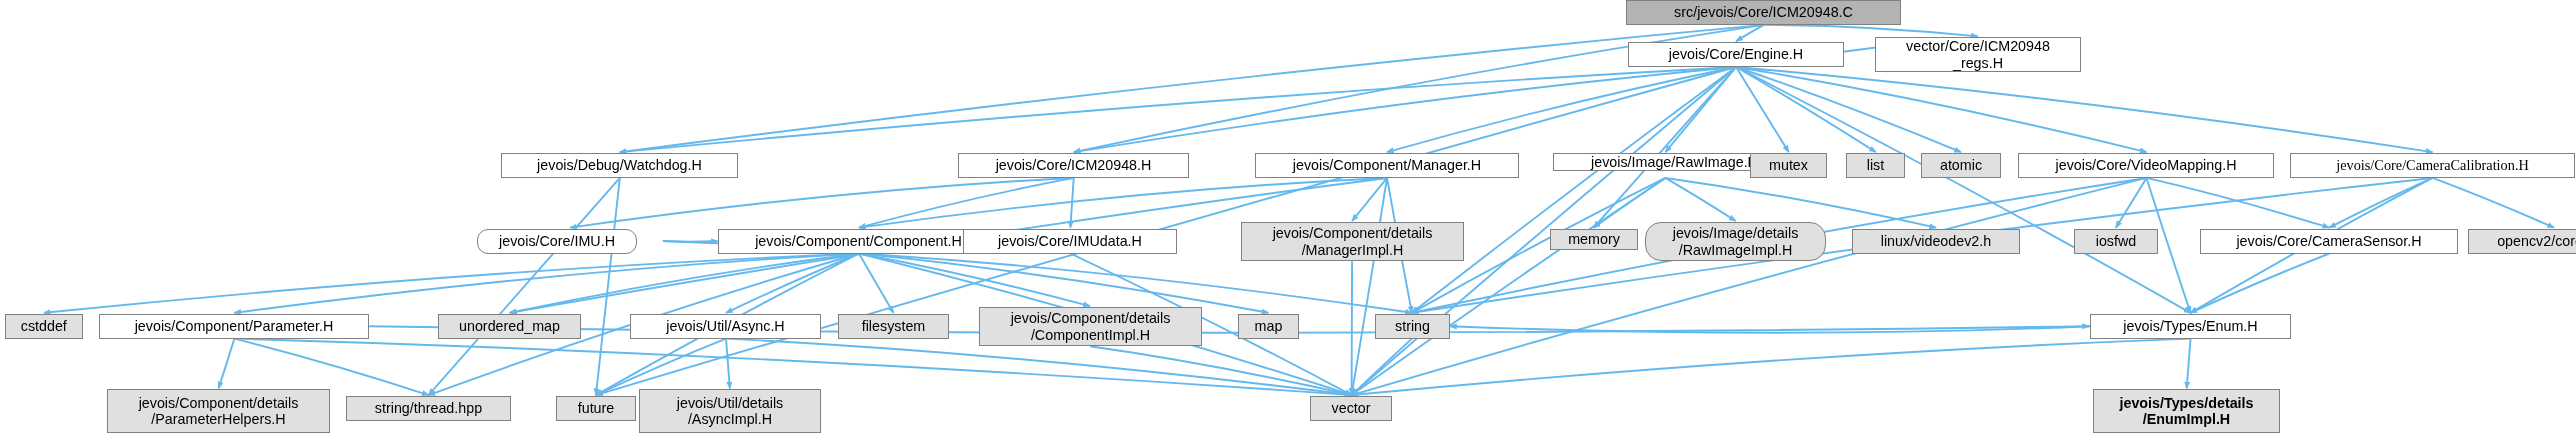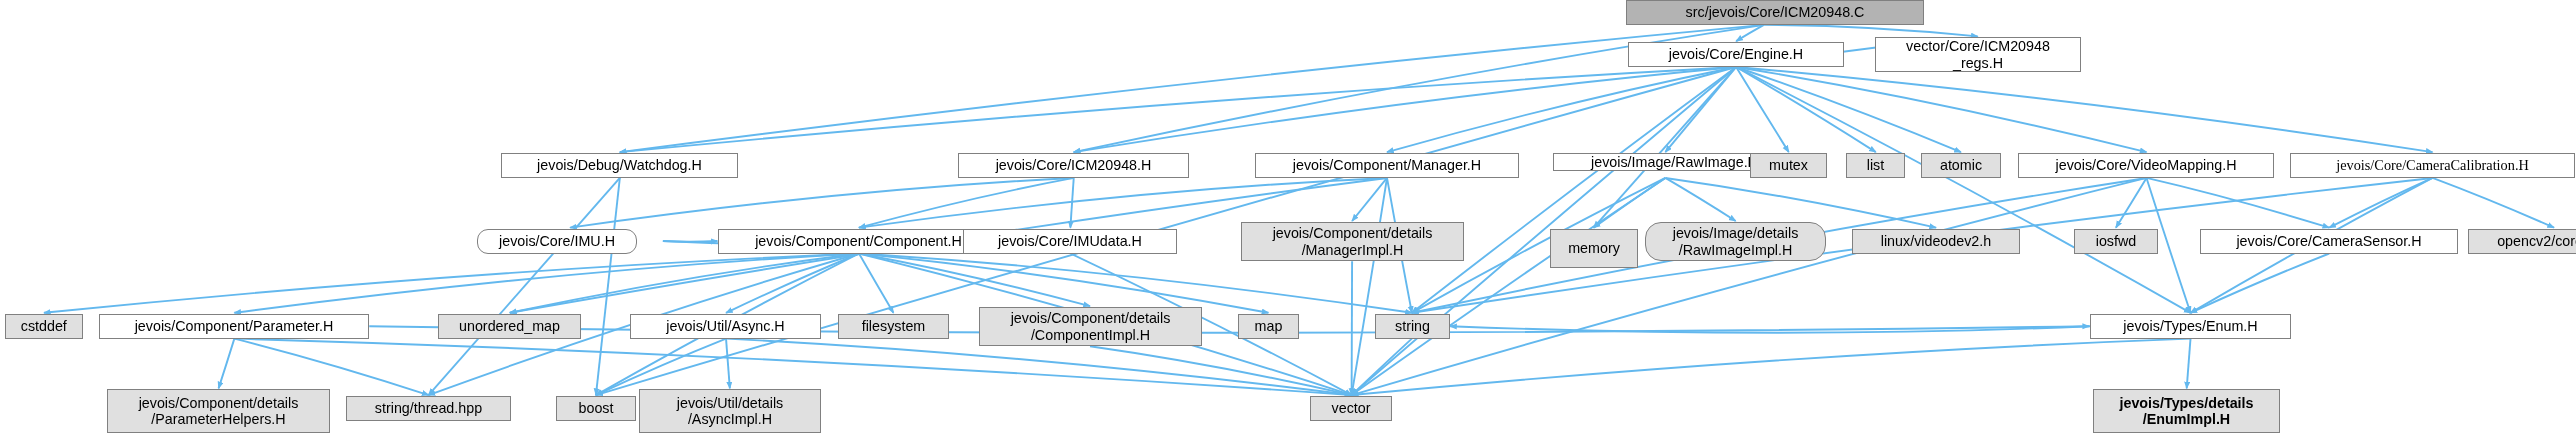--- a/index.html
+++ b/index.html
@@ -106,59 +106,59 @@
         <path d="M 759,354 Q 760.92,379.9 763,406" fill="none" stroke="#63b8ee" stroke-width="2" marker-end="url(#arrow)"></path>
         <path d="M 759,354 Q 1072.92,369.75 1413,413" fill="none" stroke="#63b8ee" stroke-width="2" marker-end="url(#arrow)"></path>
         <path d="M 1139.5,362 Q 1270.78,380.6625 1413,413" fill="none" stroke="#63b8ee" stroke-width="2" marker-end="url(#arrow)"></path>
         <path d="M 1476,354 Q 1445.76,381.925 1413,413" fill="none" stroke="#63b8ee" stroke-width="2" marker-end="url(#arrow)"></path>
         <path d="M 1119,265 Q 1260.12,331.65 1413,413" fill="none" stroke="#63b8ee" stroke-width="2" marker-end="url(#arrow)"></path>
         <path d="M 1413.5,273 Q 1413.26,342.9875 1413,413" fill="none" stroke="#63b8ee" stroke-width="2" marker-end="url(#arrow)"></path>
         <path d="M 2067.5,39 Q 1946.3,48.6875 1815,71" fill="none" stroke="#63b8ee" stroke-width="2" marker-end="url(#arrow)"></path>
       </g>
   </svg>
   <div id="node-layer">
-      <div class="node root" style="left: 1626px; top: 0px; width: 298px; height: 25px;">src/jevois/Core/ICM20948.C</div>
+      <div class="node root" style="left: 1626px; top: 0px; width: 275px; height: 25px;">src/jevois/Core/ICM20948.C</div>
       <div class="node white" style="left: 1628px; top: 42px; width: 216px; height: 25px;">jevois/Core/Engine.H</div>
       <div class="node white" style="left: 1875px; top: 37px; width: 206px; height: 35px;">vector/Core/ICM20948
 _regs.H</div>
       <div class="node white" style="left: 501px; top: 153px; width: 237px; height: 25px;">jevois/Debug/Watchdog.H</div>
       <div class="node white" style="left: 958px; top: 153px; width: 231px; height: 25px;">jevois/Core/ICM20948.H</div>
       <div class="node white" style="left: 1255px; top: 153px; width: 264px; height: 25px;">jevois/Component/Manager.H</div>
       <div class="node white" style="left: 1544px; top: 153px; width: 243px; height: 18px; margin-left: 9px;">jevois/Image/RawImage.H</div>
       <div class="node gray" style="left: 1750px; top: 153px; width: 77px; height: 25px;">mutex</div>
       <div class="node gray" style="left: 1846px; top: 153px; width: 59px; height: 25px;">list</div>
       <div class="node gray" style="left: 1921px; top: 153px; width: 80px; height: 25px;">atomic</div>
       <div class="node white" style="left: 2018px; top: 153px; width: 256px; height: 25px;">jevois/Core/VideoMapping.H</div>
       <div class="node white" style="left: 2290px; top: 153px; width: 285px; height: 25px; font-family: Liberation Serif, serif;">jevois/Core/CameraCalibration.H</div>
       <div class="node white" style="left: 477px; top: 229px; width: 160px; height: 25px; border-radius: 11px;">jevois/Core/IMU.H</div>
       <div class="node white" style="left: 718px; top: 229px; width: 281px; height: 25px;">jevois/Component/Component.H</div>
       <div class="node white" style="left: 963px; top: 229px; width: 214px; height: 25px;">jevois/Core/IMUdata.H</div>
       <div class="node gray" style="left: 1241px; top: 222px; width: 223px; height: 39px;">jevois/Component/details
 /ManagerImpl.H</div>
-      <div class="node gray" style="left: 1550px; top: 229px; width: 88px; height: 39px;">memory</div>
+      <div class="node gray" style="left: 1550px; top: 229px; width: 88px; height: 21px;">memory</div>
       <div class="node gray" style="left: 1645px; top: 222px; width: 181px; height: 39px; border-radius: 16px;">jevois/Image/details
 /RawImageImpl.H</div>
       <div class="node gray" style="left: 1852px; top: 229px; width: 168px; height: 25px;">linux/videodev2.h</div>
       <div class="node gray" style="left: 2074px; top: 229px; width: 84px; height: 25px;">iosfwd</div>
       <div class="node white" style="left: 2200px; top: 229px; width: 258px; height: 25px;">jevois/Core/CameraSensor.H</div>
       <div class="node gray" style="left: 2468px; top: 229px; width: 172px; height: 25px;">opencv2/core.hpp</div>
       <div class="node gray" style="left: 4.8px; top: 314px; width: 78px; height: 25px;">cstddef</div>
       <div class="node white" style="left: 99px; top: 314px; width: 270px; height: 25px;">jevois/Component/Parameter.H</div>
       <div class="node gray" style="left: 438px; top: 314px; width: 143px; height: 25px;">unordered_map</div>
       <div class="node white" style="left: 630px; top: 314px; width: 191px; height: 25px;">jevois/Util/Async.H</div>
       <div class="node gray" style="left: 838px; top: 314px; width: 111px; height: 25px;">filesystem</div>
       <div class="node gray" style="left: 979px; top: 307px; width: 223px; height: 39px;">jevois/Component/details
 /ComponentImpl.H</div>
       <div class="node gray" style="left: 1238px; top: 314px; width: 61px; height: 25px;">map</div>
       <div class="node gray" style="left: 1375px; top: 314px; width: 75px; height: 25px;">string</div>
       <div class="node white" style="left: 2090px; top: 314px; width: 201px; height: 25px;">jevois/Types/Enum.H</div>
       <div class="node gray" style="left: 107px; top: 389px; width: 223px; height: 44px;">jevois/Component/details
 /ParameterHelpers.H</div>
       <div class="node gray" style="left: 346px; top: 396px; width: 165px; height: 25px;">string/thread.hpp</div>
-      <div class="node gray" style="left: 556px; top: 396px; width: 80px; height: 25px;">boost</div>
+      <div class="node gray" style="left: 556px; top: 396px; width: 80px; height: 25px;">future</div>
       <div class="node gray" style="left: 639px; top: 389px; width: 182px; height: 44px;">jevois/Util/details
 /AsyncImpl.H</div>
       <div class="node gray" style="left: 1310px; top: 396px; width: 82px; height: 25px;">vector</div>
       <div class="node gray" style="left: 2093px; top: 389px; width: 187px; height: 44px; font-weight: bold;">jevois/Types/details
 /EnumImpl.H</div>
     </div>
 </div>
 
 
 </body></html>

